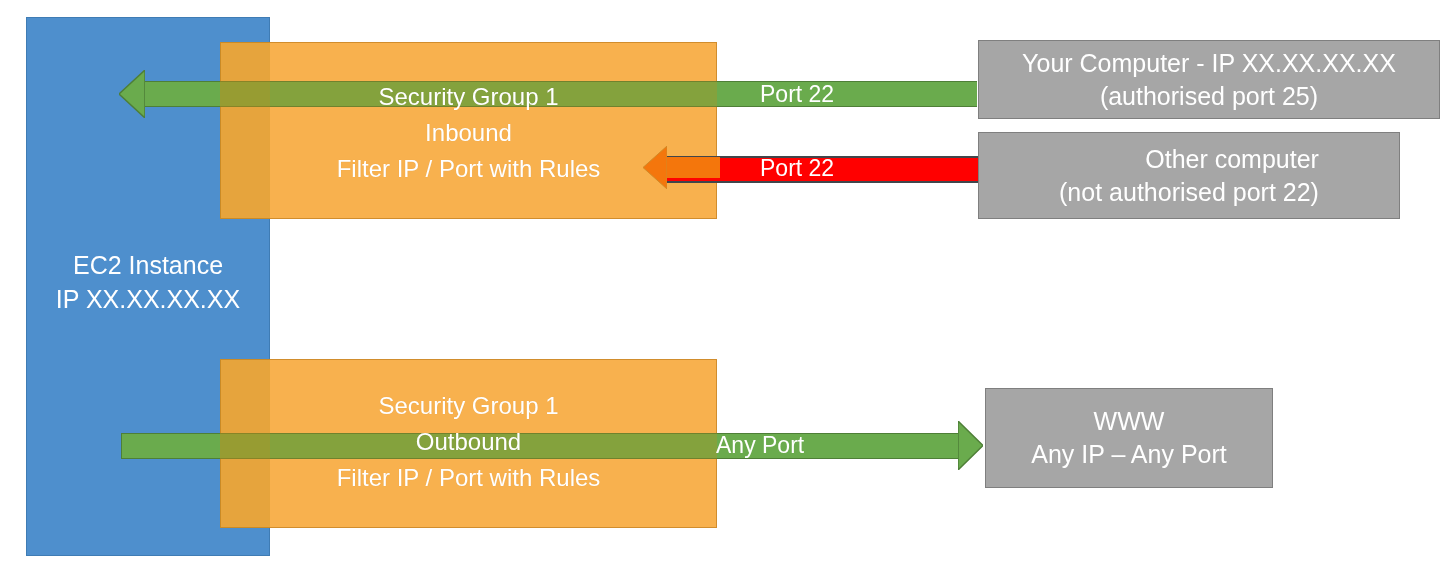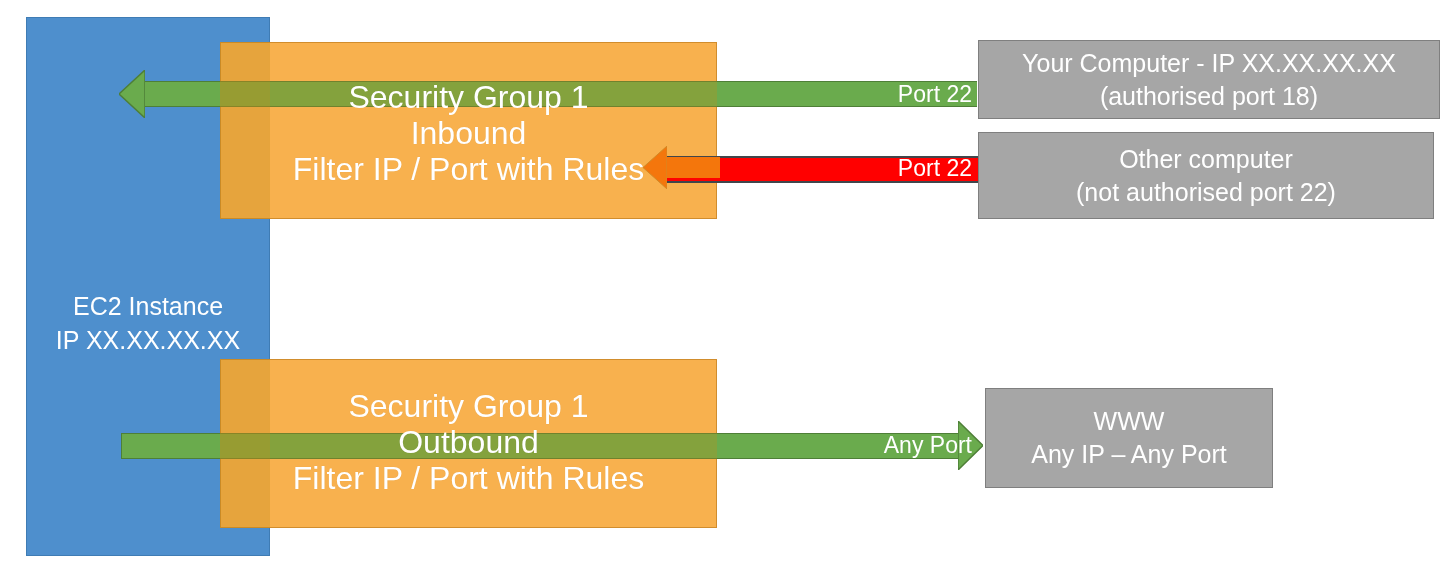--- a/index.html
+++ b/index.html
@@ -28,37 +28,36 @@
     box-sizing: border-box;
   }
   .ec2-label {
     left: 26px; top: 248px;
     width: 244px;
     text-align: center;
     color: #ffffff;
     font-size: 25px;
     line-height: 34px;
     white-space: pre-line;
-    margin-top: 41px;
   }
 
   
   .sg-box {
     background: #F8AF49;
     border: 1px solid #D08A27;
     box-sizing: border-box;
     opacity: 0.97;
   }
   .sg-inbound { left: 220px; top: 42px; width: 497px; height: 177px; }
   .sg-outbound { left: 220px; top: 359px; width: 497px; height: 169px; }
 
   .sg-text {
     text-align: center;
     color: #ffffff;
-    font-size: 32px;
+    font-size: 24px;
     line-height: 36px;
     white-space: pre-line;
     text-shadow: 0 0 1px rgba(0,0,0,0.10);
   }
   .sg-text-in  { left: 220px; top: 79px;  width: 497px; }
   .sg-text-out { left: 220px; top: 388px; width: 497px; }
 
   
   .shaft { box-sizing: border-box; }
 
@@ -130,29 +129,28 @@
     color: #ffffff;
     font-size: 25px;
     line-height: 33px;
     text-align: center;
     white-space: pre-line;
     display: flex;
     align-items: center;
     justify-content: center;
   }
   .gray-your-computer { left: 978px; top: 40px;  width: 462px; height: 79px; }
-  .gray-other-computer { left: 978px; top: 132px; width: 456px; height: 87px; }
+  .gray-other-computer { left: 978px; top: 132px; width: 422px; height: 87px; text-align: right; }
   .gray-www { left: 985px; top: 388px; width: 288px; height: 100px; }
 
   
   .port-label {
     color: #ffffff;
     font-size: 23px;
     line-height: 26px;
-    text-align: right;
     white-space: nowrap;
   }
   .port-label-allowed { left: 760px; top: 81px; width: 212px; }
   .port-label-denied  { left: 760px; top: 155px; width: 212px; }
   .port-label-anyport { left: 716px; top: 432px; width: 256px; }
 </style>
 </head>
 <body>
 
 <div id="canvas">
@@ -199,19 +197,19 @@
 Filter IP / Port with Rules</div>
   <div class="abs sg-text sg-text-out">Security Group 1
 Outbound
 Filter IP / Port with Rules</div>
 
   <div class="abs port-label port-label-allowed">Port 22</div>
   <div class="abs port-label port-label-denied">Port 22</div>
   <div class="abs port-label port-label-anyport">Any Port</div>
 
   <div class="abs gray-box gray-your-computer">Your Computer - IP XX.XX.XX.XX
-(authorised port 18)</div>
+(authorised port 25)</div>
   <div class="abs gray-box gray-other-computer">Other computer
 (not authorised port 22)</div>
   <div class="abs gray-box gray-www">WWW
 Any IP – Any Port</div>
 
 </div>
 
 </body></html>

